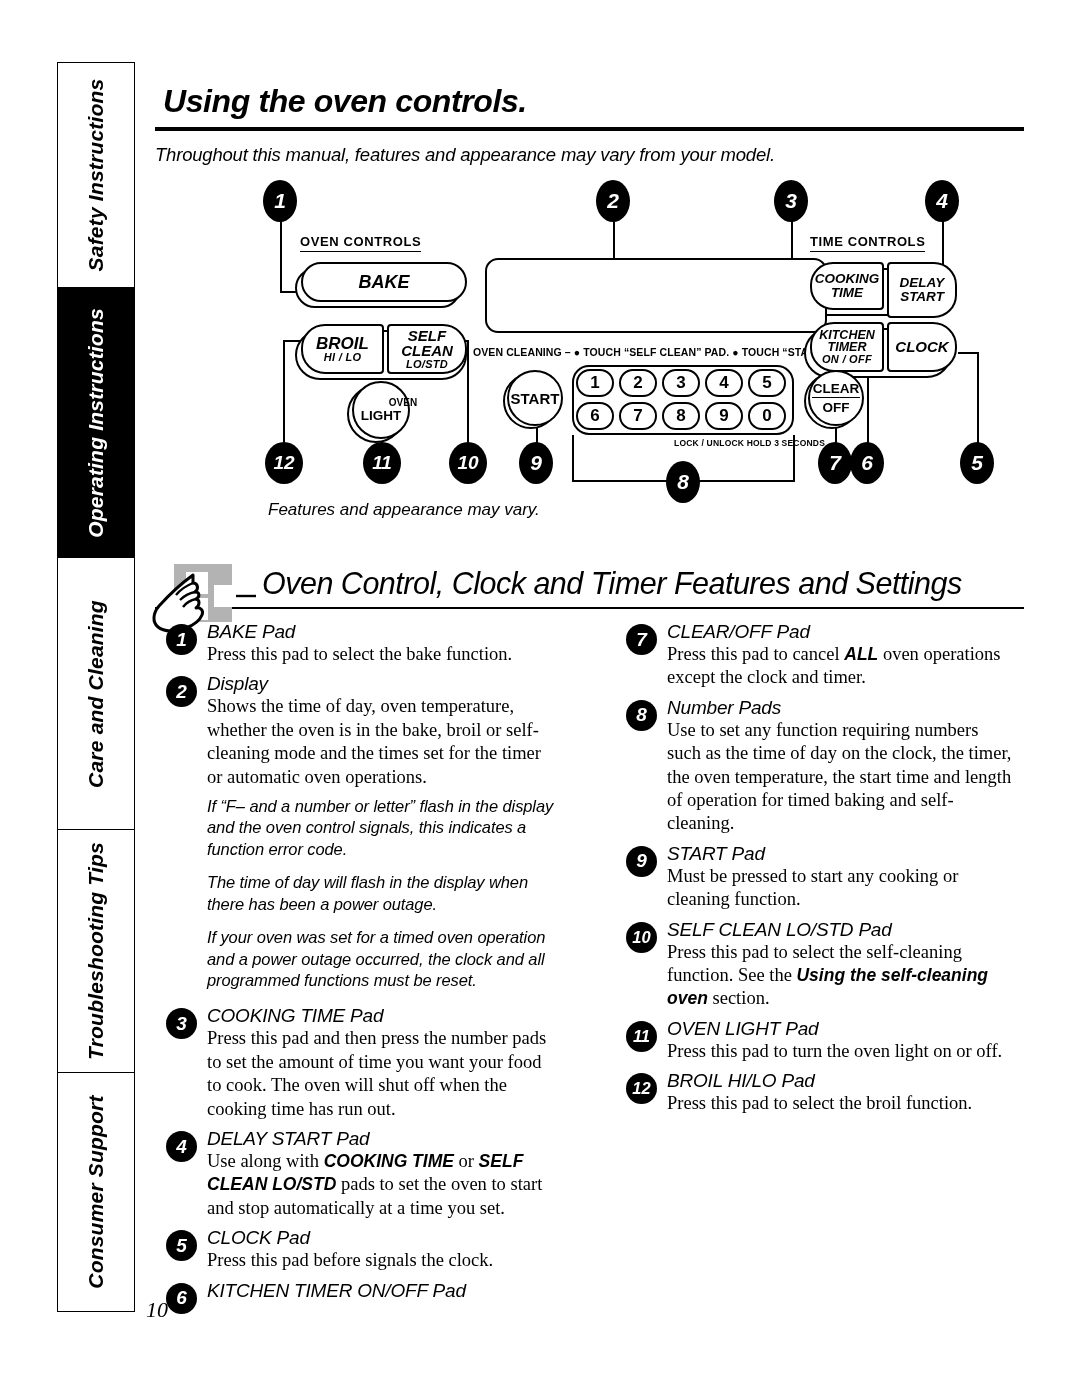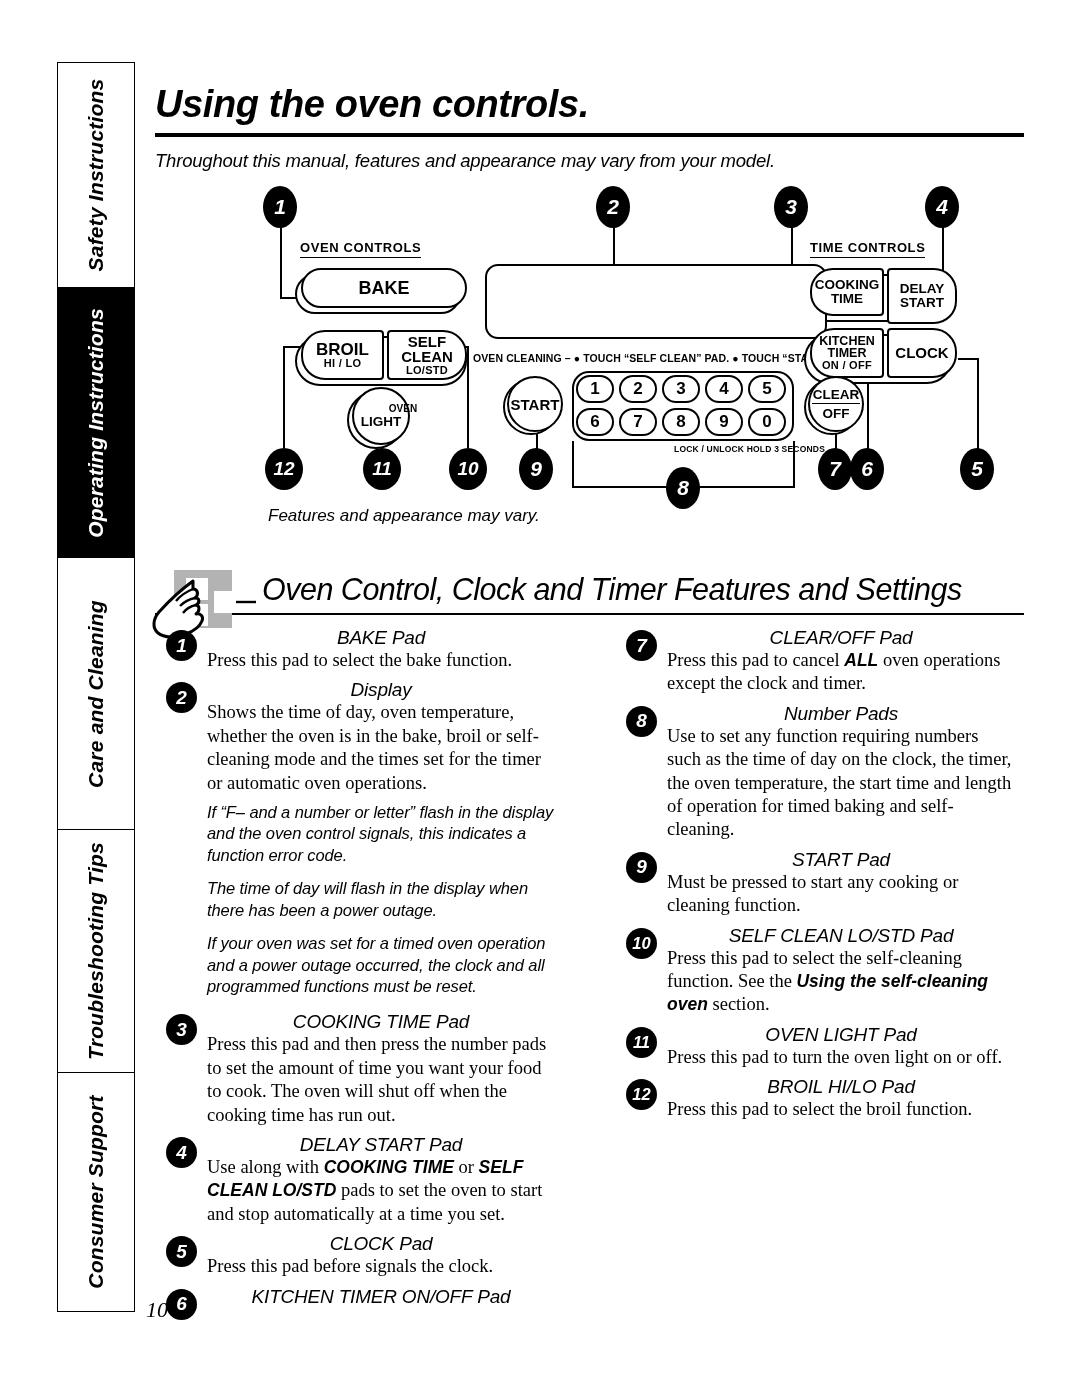--- a/index.html
+++ b/index.html
@@ -66,23 +66,23 @@
   #main {
     position: absolute;
     left: 155px; top: 66px;
     width: 870px;
   }
 
   #page-title {
     font-family: "Liberation Sans", sans-serif;
     font-weight: bold;
     font-style: italic;
-    font-size: 38px;
+    font-size: 32px;
     letter-spacing: -0.4px;
-    margin: 17px 0 0 0;
+    margin: 17px 0 0 8px;
   }
   #title-rule {
     margin-top: 7px;
     border-top: 4px solid #000;
     width: 869px;
   }
   #intro-line {
     font-family: "Liberation Sans", sans-serif;
     font-style: italic;
     font-size: 18.5px;
@@ -143,20 +143,21 @@
     border: 2.4px solid #000;
     background: #fff;
     display: flex;
     align-items: center;
     justify-content: center;
     text-align: center;
     font-family: "Liberation Sans", sans-serif;
     font-weight: bold;
     line-height: 1.02;
     z-index: 3;
+    font-style: italic;
   }
   .padshadow {
     position: absolute;
     border: 2.2px solid #000;
     background: #fff;
     z-index: 2;
   }
   .pad .sub { font-size: 11px; display: block; letter-spacing: .3px; }
 
   .display-box {
@@ -281,21 +282,20 @@
     display: flex; align-items: center; justify-content: center;
   }
   .entry .bullet.two-digit { font-size: 16.5px; }
   .entry h4 {
     margin: 0;
     font-family: "Liberation Sans", sans-serif;
     font-style: italic;
     font-weight: normal;
     font-size: 19px;
     letter-spacing: -0.2px;
-    text-align: center;
   }
   .entry p {
     margin: 0;
     font-family: "Liberation Serif", serif;
     font-size: 18.5px;
     line-height: 1.265;
   }
   .entry p b {
     font-family: "Liberation Sans", sans-serif;
     font-weight: bold;

